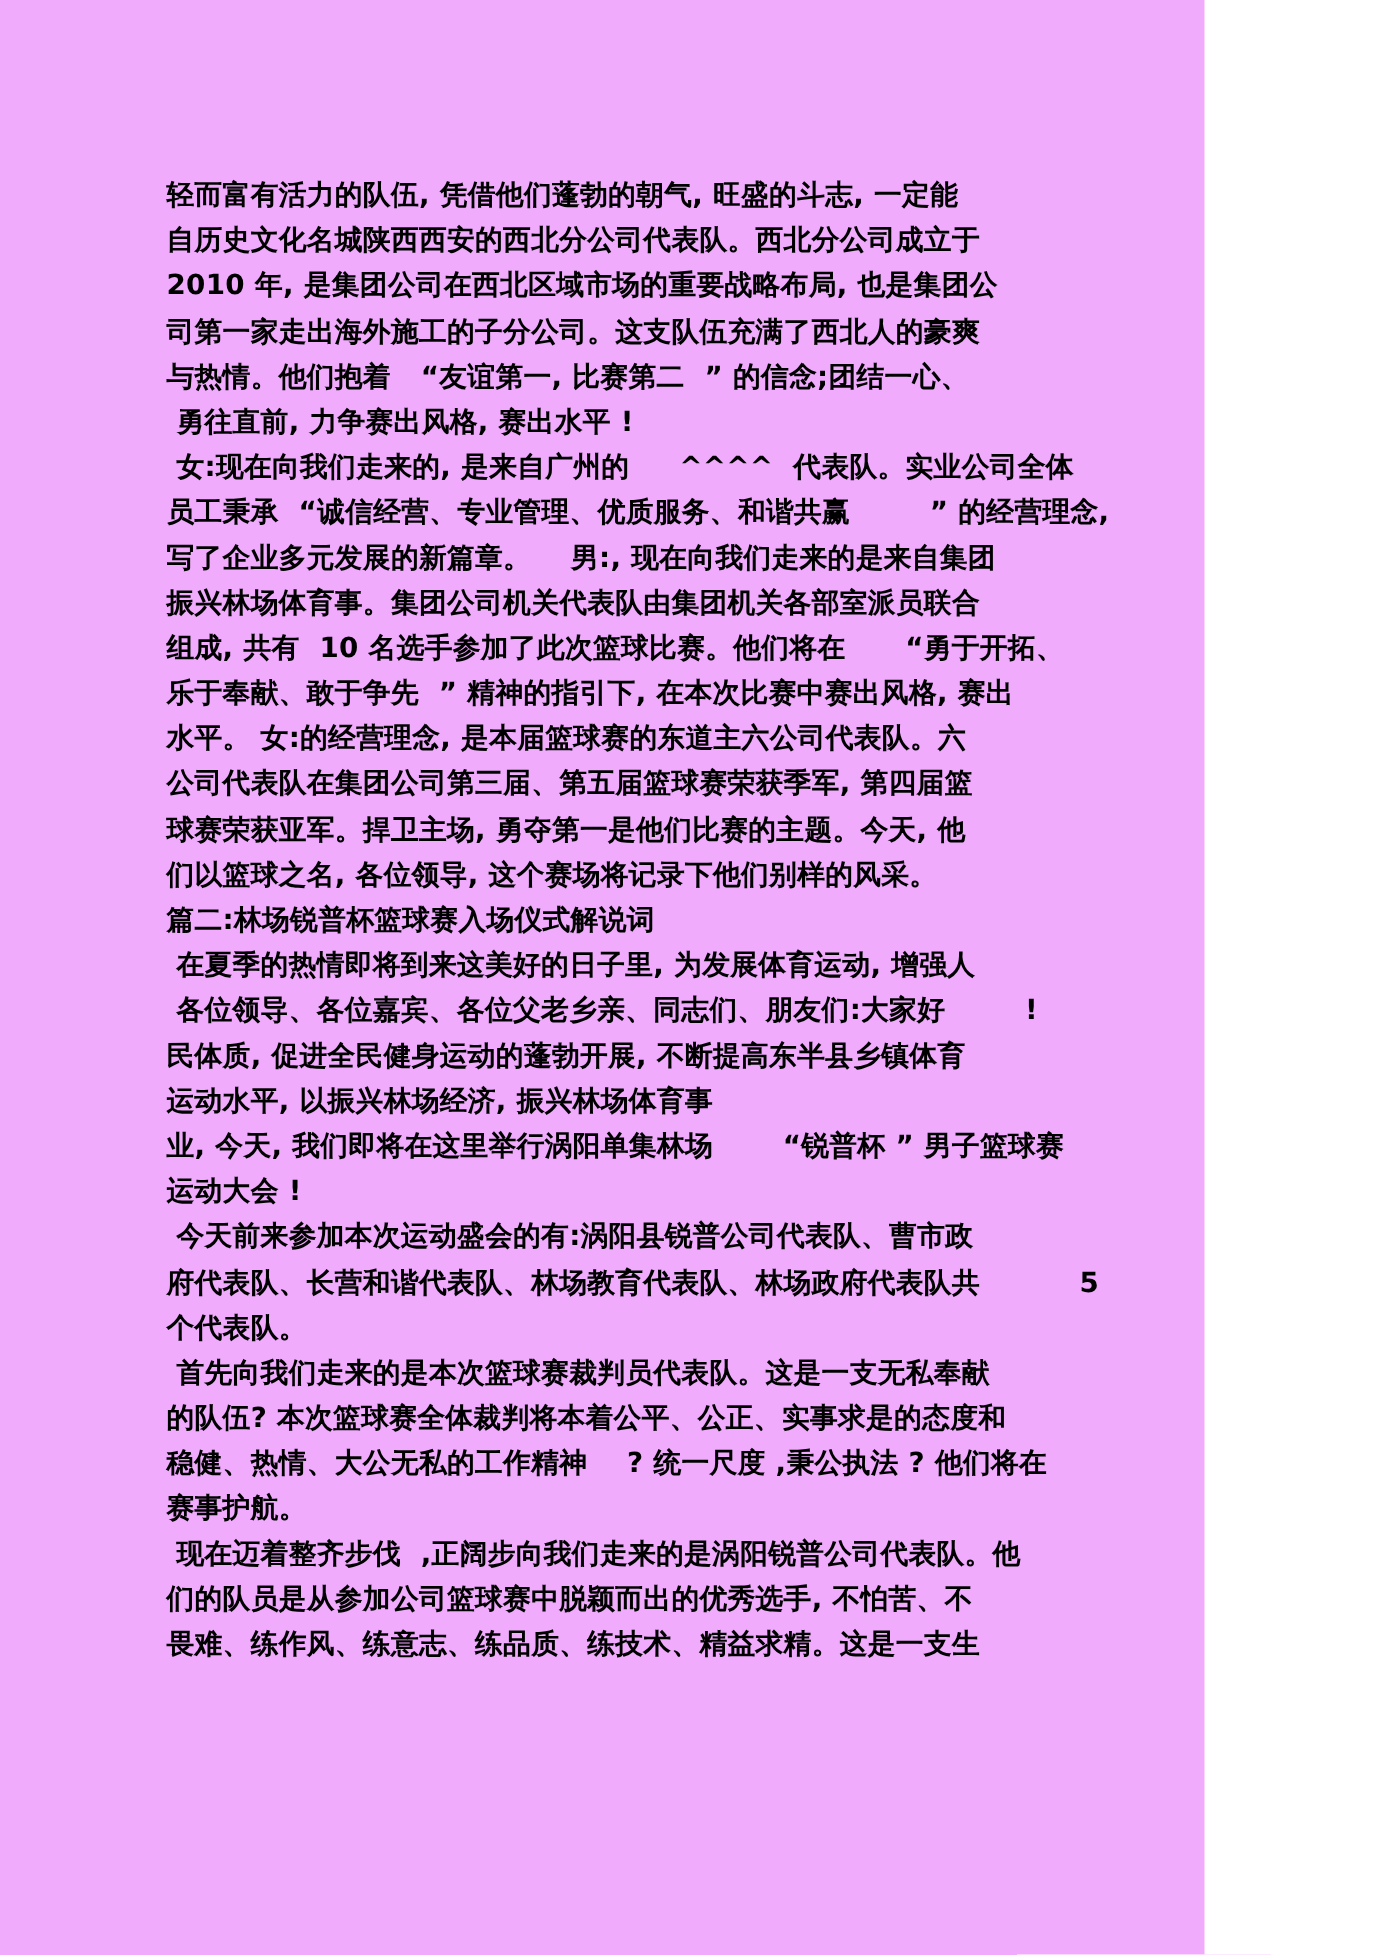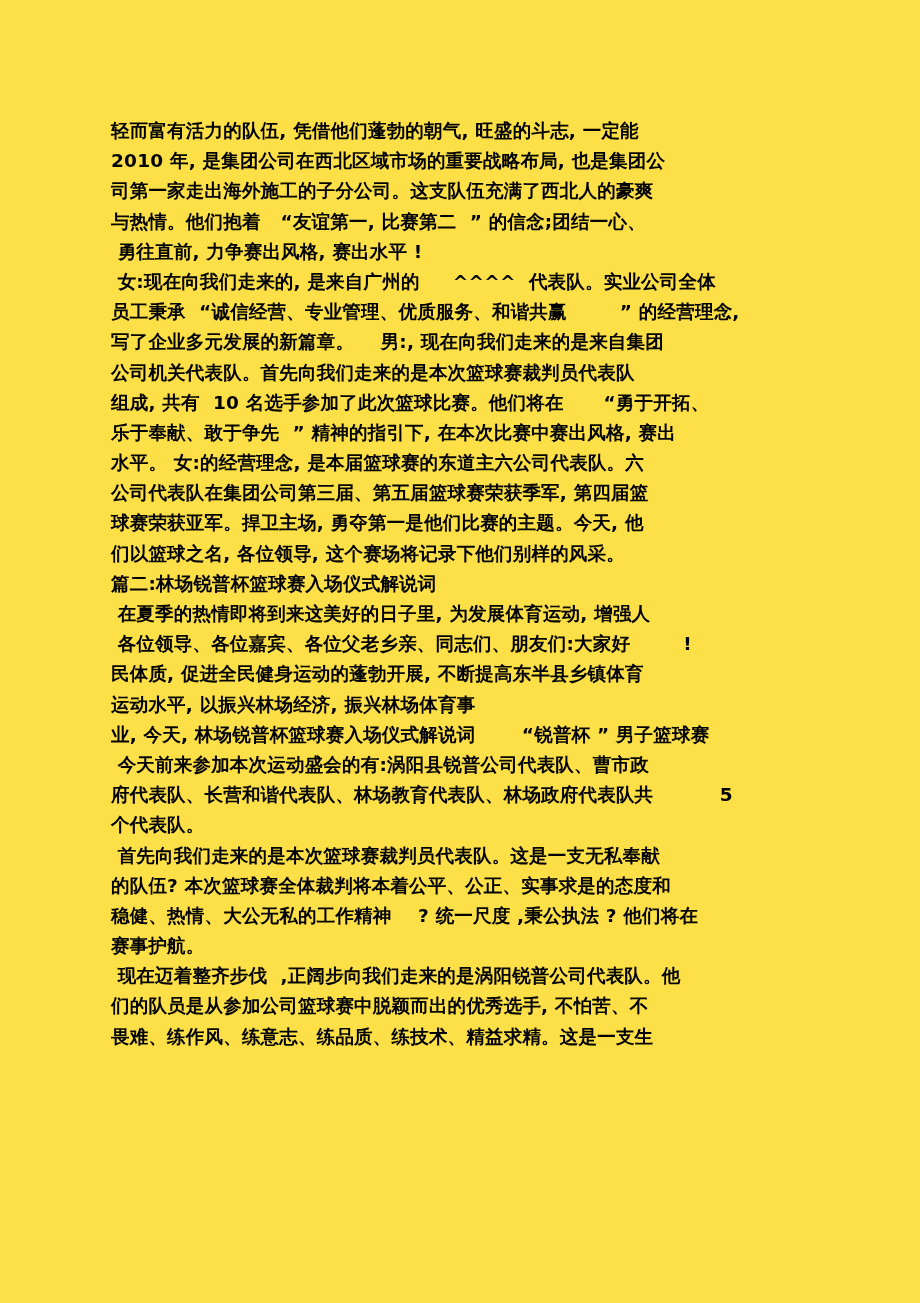--- a/index.html
+++ b/index.html
@@ -12,23 +12,23 @@
     height: 1303px;
     position: relative;
     overflow: hidden;
     font-family: "DejaVu Sans", "Liberation Sans", sans-serif;
     color: #000000;
   }
   .page {
     position: absolute;
     left: 0;
     top: 0;
-    width: 920px;
+    width: 803px;
     height: 1303px;
-    background: #fde047;
+    background: #f0abfc;
   }
   .text-body {
     position: absolute;
     left: 111px;
     top: 116px;
     width: 690px;
   }
   .line {
     height: 30.2px;
     line-height: 30px;
@@ -37,40 +37,42 @@
     font-weight: bold;
     letter-spacing: 0.2px;
   }
 </style>
 </head>
 <body>
 
 <div class="page">
   <div class="text-body">
     <div class="line">轻而富有活力的队伍, 凭借他们蓬勃的朝气, 旺盛的斗志, 一定能</div>
+    <div class="line">自历史文化名城陕西西安的西北分公司代表队。西北分公司成立于</div>
     <div class="line">2010 年, 是集团公司在西北区域市场的重要战略布局, 也是集团公</div>
     <div class="line">司第一家走出海外施工的子分公司。这支队伍充满了西北人的豪爽</div>
     <div class="line">与热情。他们抱着   “友谊第一, 比赛第二  ” 的信念;团结一心、</div>
     <div class="line"> 勇往直前, 力争赛出风格, 赛出水平 !</div>
     <div class="line"> 女:现在向我们走来的, 是来自广州的     ^^^^  代表队。实业公司全体</div>
     <div class="line">员工秉承  “诚信经营、专业管理、优质服务、和谐共赢        ” 的经营理念,</div>
     <div class="line">写了企业多元发展的新篇章。    男:, 现在向我们走来的是来自集团</div>
-    <div class="line">公司机关代表队。首先向我们走来的是本次篮球赛裁判员代表队</div>
+    <div class="line">振兴林场体育事。集团公司机关代表队由集团机关各部室派员联合</div>
     <div class="line">组成, 共有  10 名选手参加了此次篮球比赛。他们将在      “勇于开拓、</div>
     <div class="line">乐于奉献、敢于争先  ” 精神的指引下, 在本次比赛中赛出风格, 赛出</div>
     <div class="line">水平。 女:的经营理念, 是本届篮球赛的东道主六公司代表队。六</div>
     <div class="line">公司代表队在集团公司第三届、第五届篮球赛荣获季军, 第四届篮</div>
     <div class="line">球赛荣获亚军。捍卫主场, 勇夺第一是他们比赛的主题。今天, 他</div>
     <div class="line">们以篮球之名, 各位领导, 这个赛场将记录下他们别样的风采。</div>
     <div class="line">篇二:林场锐普杯篮球赛入场仪式解说词</div>
     <div class="line"> 在夏季的热情即将到来这美好的日子里, 为发展体育运动, 增强人</div>
     <div class="line"> 各位领导、各位嘉宾、各位父老乡亲、同志们、朋友们:大家好        !</div>
     <div class="line">民体质, 促进全民健身运动的蓬勃开展, 不断提高东半县乡镇体育</div>
     <div class="line">运动水平, 以振兴林场经济, 振兴林场体育事</div>
-    <div class="line">业, 今天, 林场锐普杯篮球赛入场仪式解说词       “锐普杯 ” 男子篮球赛</div>
+    <div class="line">业, 今天, 我们即将在这里举行涡阳单集林场       “锐普杯 ” 男子篮球赛</div>
+    <div class="line">运动大会 !</div>
     <div class="line"> 今天前来参加本次运动盛会的有:涡阳县锐普公司代表队、曹市政</div>
     <div class="line">府代表队、长营和谐代表队、林场教育代表队、林场政府代表队共          5</div>
     <div class="line">个代表队。</div>
     <div class="line"> 首先向我们走来的是本次篮球赛裁判员代表队。这是一支无私奉献</div>
     <div class="line">的队伍? 本次篮球赛全体裁判将本着公平、公正、实事求是的态度和</div>
     <div class="line">稳健、热情、大公无私的工作精神    ? 统一尺度 ,秉公执法 ? 他们将在</div>
     <div class="line">赛事护航。</div>
     <div class="line"> 现在迈着整齐步伐  ,正阔步向我们走来的是涡阳锐普公司代表队。他</div>
     <div class="line">们的队员是从参加公司篮球赛中脱颖而出的优秀选手, 不怕苦、不</div>
     <div class="line">畏难、练作风、练意志、练品质、练技术、精益求精。这是一支生</div>

